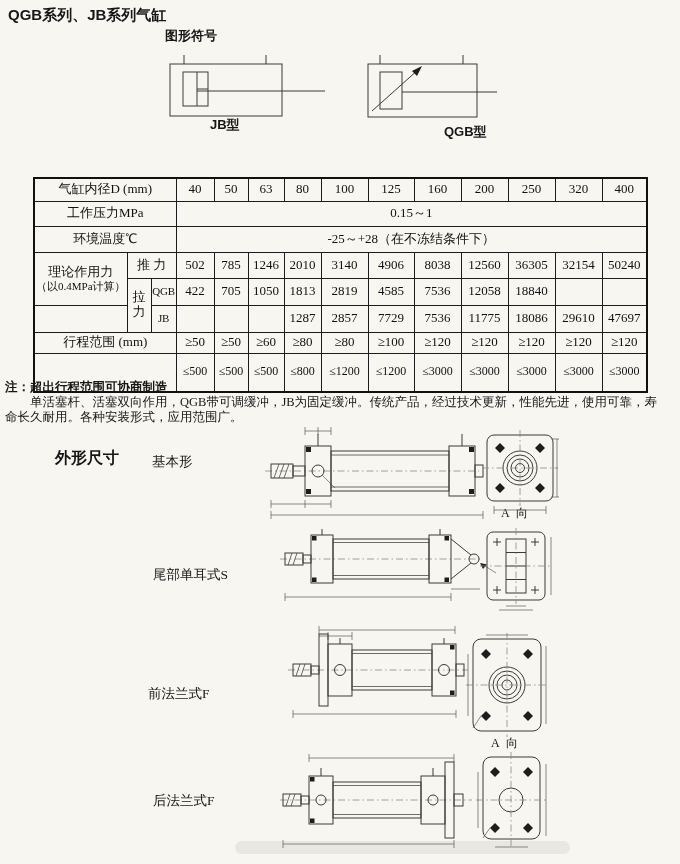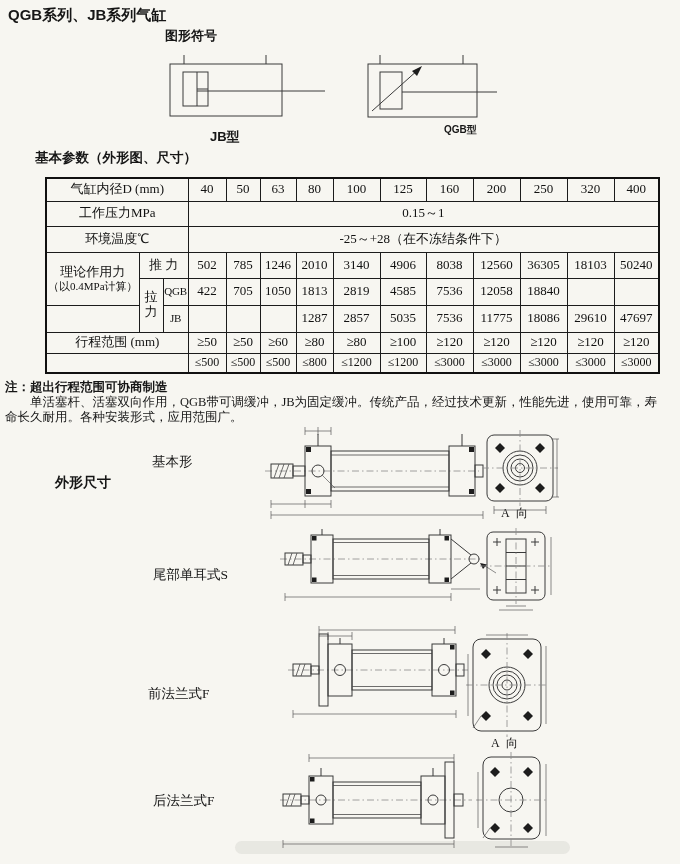--- a/index.html
+++ b/index.html
@@ -6,21 +6,21 @@
   .page{position:relative;width:680px;height:864px;background:#f7f6f1;overflow:hidden;
         font-family:"Liberation Serif",serif;color:#161616;}
   .abs{position:absolute;white-space:nowrap;}
   .hd{font-family:"Liberation Sans",sans-serif;font-weight:bold;text-align:right;}
   .serif{font-family:"Liberation Serif",serif;}
   
   table.params{position:absolute;left:33px;top:177px;border-collapse:collapse;table-layout:fixed;
                width:613px;font-size:13px;color:#111;background:transparent;}
   table.params td{border:1px solid #1c1c1c;text-align:center;vertical-align:middle;
                   padding:0;overflow:hidden;line-height:1.15;}
-  table.params{border:2px solid #111;margin-left:12px;}
+  table.params{border:2px solid #111;}
   td.pull{word-break:break-all;line-height:1.7;font-size:13px;}
   td.qgbjb{font-size:11px;letter-spacing:-0.3px;}
   .flbl div{line-height:1.25;}
   
   .ln{stroke:#3a3a3a;fill:none;stroke-width:1;}
   .thin{stroke:#4a4a4a;fill:none;stroke-width:0.8;}
   .cl{stroke:#8a8a8a;fill:none;stroke-width:0.8;stroke-dasharray:7 3 1.5 3;}
   .dim{stroke:#5a5a5a;fill:none;stroke-width:0.7;}
   .nut{fill:#1d1d1d;stroke:none;}
   .shadow{position:absolute;background:rgba(110,110,100,0.10);border-radius:8px;}
@@ -46,24 +46,23 @@
   </svg>
   <svg class="abs" style="left:366px;top:54px;" width="140" height="68">
     <rect x="2" y="10" width="109" height="53" class="ln"></rect>
     <line x1="14" y1="10" x2="14" y2="1" class="ln"></line>
     <line x1="97" y1="10" x2="97" y2="1" class="ln"></line>
     <rect x="14" y="18" width="22" height="37" class="ln"></rect>
     <line x1="36" y1="38" x2="131" y2="38" class="ln"></line>
     <line x1="6" y1="57" x2="53" y2="15" class="ln"></line>
     <polygon points="56,12 46,17 51,22" class="nut"></polygon>
   </svg>
-  <div class="abs hd" style="left:210px;top:128px;font-size:13px;">JB型</div>
-  <div class="abs hd" style="left:444px;top:123px;font-size:10px;">QGB型</div>
-
-  <div class="abs hd" style="left:35px;top:149px;font-size:13.5px;">基本参数（外形图、尺寸）</div>
+  <div class="abs hd" style="left:210px;top:116px;font-size:13px;">JB型</div>
+  <div class="abs hd" style="left:444px;top:123px;font-size:13px;">QGB型</div>
+
 
   <table class="params">
     <colgroup>
       <col style="width:93px">
         <col style="width:24px">
         <col style="width:25px">
       <col style="width:38px">
         <col style="width:34px">
         <col style="width:36px">
         <col style="width:37px">
@@ -106,21 +105,21 @@
       <td colspan="2">推 力</td>
       <td>502</td>
       <td>785</td>
       <td>1246</td>
       <td>2010</td>
       <td>3140</td>
       <td>4906</td>
       <td>8038</td>
       <td>12560</td>
       <td>36305</td>
-      <td>18103</td>
+      <td>32154</td>
       <td>50240</td>
     </tr>
     <tr style="height:27px">
       <td rowspan="2" class="pull">拉力</td>
       <td class="qgbjb">QGB</td>
       <td>422</td>
       <td>705</td>
       <td>1050</td>
       <td>1813</td>
       <td>2819</td>
@@ -132,62 +131,62 @@
       <td></td>
     </tr>
     <tr style="height:27px">
       <td></td>
       <td class="qgbjb">JB</td>
       <td></td>
       <td></td>
       <td></td>
       <td>1287</td>
       <td>2857</td>
-      <td>5035</td>
+      <td>7729</td>
       <td>7536</td>
       <td>11775</td>
       <td>18086</td>
       <td>29610</td>
       <td>47697</td>
     </tr>
     <tr style="height:21px">
       <td colspan="3">行程范围 (mm)</td>
       <td>≥50</td>
       <td>≥50</td>
       <td>≥60</td>
       <td>≥80</td>
       <td>≥80</td>
       <td>≥100</td>
       <td>≥120</td>
       <td>≥120</td>
       <td>≥120</td>
       <td>≥120</td>
       <td>≥120</td>
     </tr>
-    <tr style="height:20px">
+    <tr style="height:39px">
       <td colspan="3"></td>
       <td style="font-size:12px">≤500</td>
       <td style="font-size:12px">≤500</td>
       <td style="font-size:12px">≤500</td>
       <td style="font-size:12px">≤800</td>
       <td style="font-size:12px">≤1200</td>
       <td style="font-size:12px">≤1200</td>
       <td style="font-size:12px">≤3000</td>
       <td style="font-size:12px">≤3000</td>
       <td style="font-size:12px">≤3000</td>
       <td style="font-size:12px">≤3000</td>
       <td style="font-size:12px">≤3000</td>
     </tr>
   </tbody>
     </table>
 
   <div class="abs hd" style="left:5px;top:379px;font-size:12.5px;">注：超出行程范围可协商制造</div>
   <div class="abs serif" style="left:5px;top:395px;width:660px;font-size:12.5px;line-height:15px;white-space:normal;text-indent:2em;">单活塞杆、活塞双向作用，QGB带可调缓冲，JB为固定缓冲。传统产品，经过技术更新，性能先进，使用可靠，寿命长久耐用。各种安装形式，应用范围广。</div>
 
-  <div class="abs hd" style="left:55px;top:448px;font-size:14px;margin-top:26px;">外形尺寸</div>
+  <div class="abs hd" style="left:55px;top:448px;font-size:16px;">外形尺寸</div>
 
   <div class="abs" style="left:152px;top:453px;font-size:13.5px;">基本形</div>
   <div class="abs" style="left:153px;top:566px;font-size:13.5px;">尾部单耳式S</div>
   <div class="abs" style="left:148px;top:685px;font-size:13.5px;">前法兰式F</div>
   <div class="abs" style="left:153px;top:792px;font-size:13.5px;">后法兰式F</div>
 
   <div class="abs viewa" style="left:501px;top:505px;">A 向</div>
   <div class="abs viewa" style="left:491px;top:735px;">A 向</div>
 
   <svg class="abs" style="left:265px;top:425px;" width="295" height="100">

